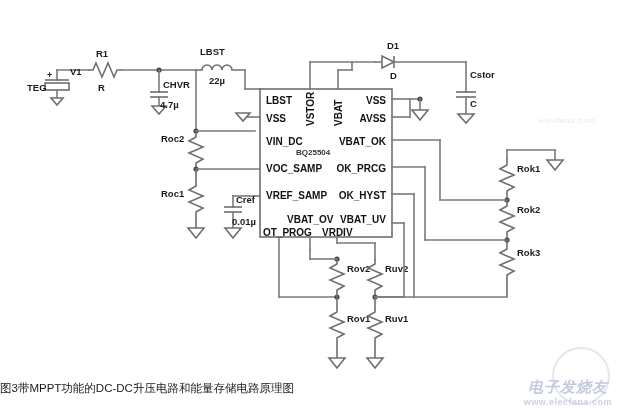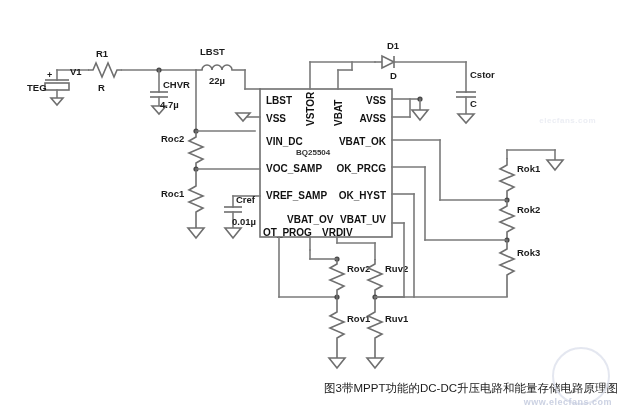--- a/index.html
+++ b/index.html
@@ -12,21 +12,21 @@
   .fillw{fill:#ffffff;}
   .lbl{font-family:"Liberation Sans","DejaVu Sans",sans-serif;
        font-size:9.5px;font-weight:bold;fill:#1b1b1b;}
   .lblsm{font-family:"Liberation Sans","DejaVu Sans",sans-serif;
        font-size:9px;font-weight:bold;fill:#1b1b1b;}
   .pin{font-family:"Liberation Sans","DejaVu Sans",sans-serif;
        font-size:10px;font-weight:bold;fill:#111;}
   .part{font-family:"Liberation Sans","DejaVu Sans",sans-serif;
        font-size:8px;font-weight:bold;fill:#333;}
   .dot{fill:#4a4a4a;}
-  #caption{position:absolute;left:0;top:381px;width:618px;text-align:right;
+  #caption{position:absolute;left:0;top:381px;width:618px;text-align:left;
            font-size:11.5px;color:#1a1a1a;letter-spacing:0px;}
   .wm{position:absolute;color:#c9cfe0;font-weight:bold;pointer-events:none;}
   #wm-main{right:6px;bottom:6px;text-align:center;opacity:.85;}
   #wm-main .cn{font-size:15px;font-style:italic;letter-spacing:1px;color:#b9c2d8;}
   #wm-main .url{font-size:9px;color:#c3cade;letter-spacing:.5px;text-align:center;}
   #wm-ring{position:absolute;right:8px;bottom:8px;width:54px;height:54px;
            border:2px solid #dde1ec;border-radius:50%;opacity:.8;}
   #wm-faint{right:22px;top:116px;font-size:8px;color:#eceef4;letter-spacing:.5px;}
 </style>
 </head>
@@ -241,16 +241,17 @@
     <line class="wire" x1="414" y1="194" x2="414" y2="297"></line>
 
   </svg>
 
   <div id="caption">图3带MPPT功能的DC-DC升压电路和能量存储电路原理图</div>
 
   <div class="wm" id="wm-faint">elecfans.com</div>
 
   <div id="wm-ring"></div>
   <div class="wm" id="wm-main">
+    <div class="cn">电子发烧友</div>
     <div class="url">www.elecfans.com</div>
   </div>
 
 </div>
 
 </body></html>

